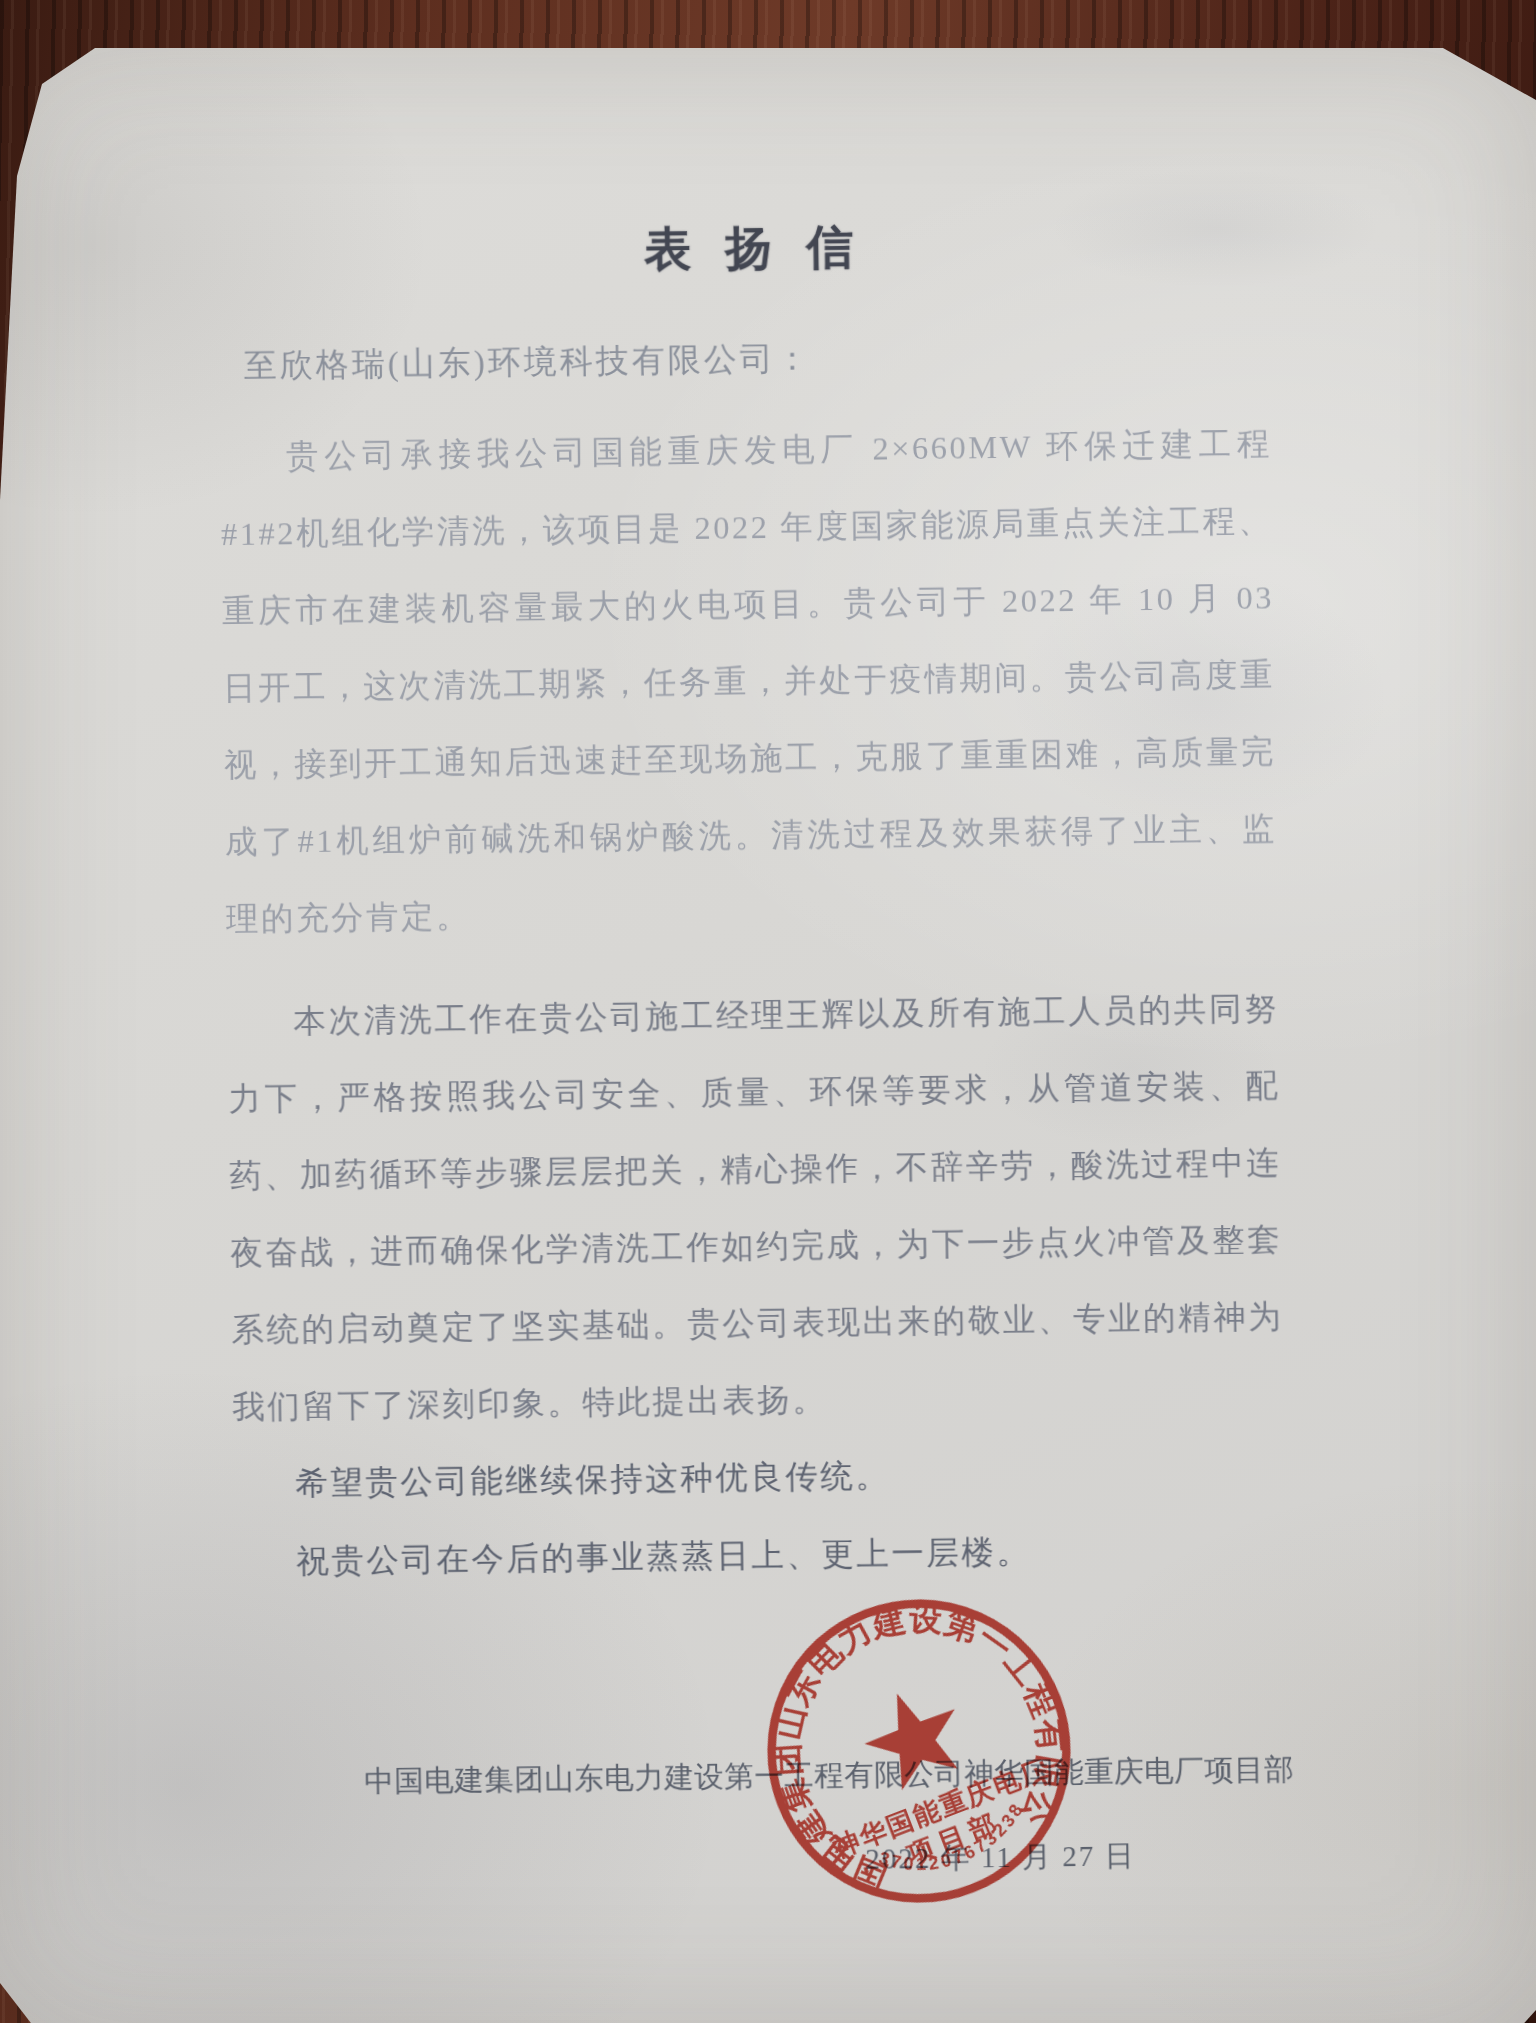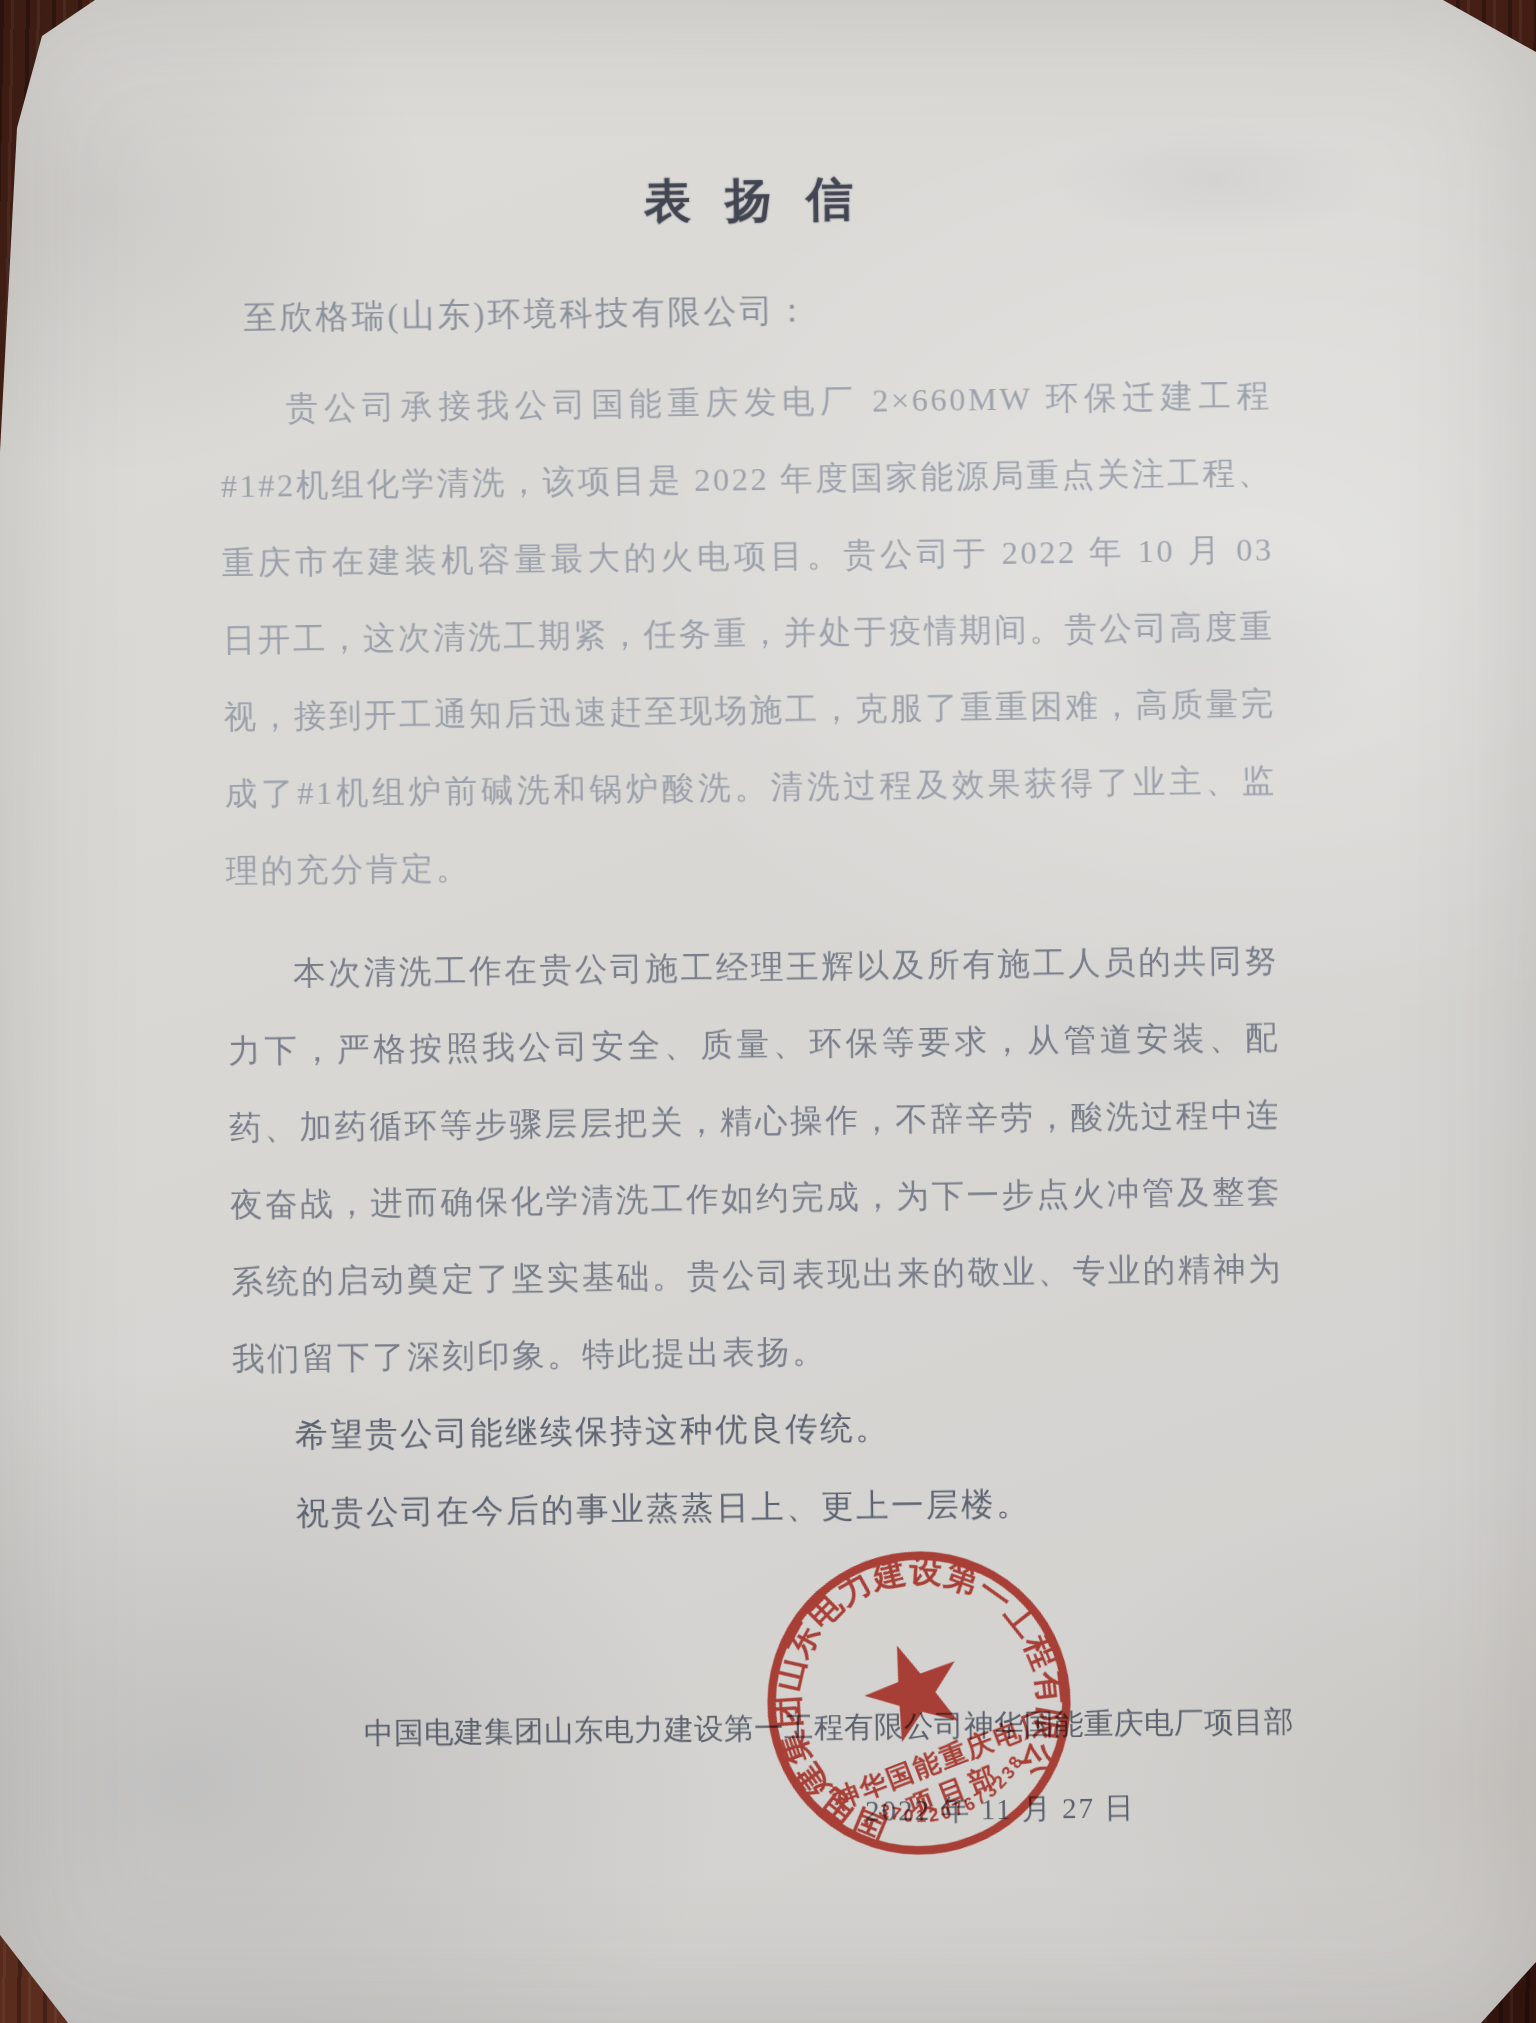--- a/index.html
+++ b/index.html
@@ -26,20 +26,21 @@
     clip-path: polygon(95px 0px, 1443px 0px, 1536px 52px, 1536px 1962px,
                        1481px 2023px, 68px 2023px, 0px 1935px, 0px 452px,
                        17px 128px, 42px 36px);
     background:
       radial-gradient(1100px 760px at 82% 28%, rgba(255,255,255,0.28), rgba(255,255,255,0) 62%),
       radial-gradient(900px 700px at 12% 88%, rgba(55,55,66,0.12), rgba(55,55,66,0) 60%),
       radial-gradient(760px 520px at 96% 88%, rgba(120,108,88,0.10), rgba(120,108,88,0) 60%),
       radial-gradient(520px 420px at 6% 10%, rgba(70,66,64,0.10), rgba(70,66,64,0) 65%),
       linear-gradient(160deg, #dddcd9 0%, #d8d7d4 45%, #d1d0ce 100%);
     box-shadow: inset 0 0 140px rgba(92,82,70,0.20);
+    margin-top: 48px;
   }
   .smudge { position: absolute; border-radius: 50%; pointer-events: none; }
   .smudge.s1 { left: 1050px; top: 120px; width: 330px; height: 120px;
     background: radial-gradient(closest-side, rgba(110,115,130,0.08), rgba(110,115,130,0)); }
   .smudge.s2 { left: 1010px; top: 520px; width: 380px; height: 260px;
     background: radial-gradient(closest-side, rgba(110,115,130,0.07), rgba(110,115,130,0)); }
   .smudge.s3 { left: 980px; top: 940px; width: 300px; height: 160px;
     background: radial-gradient(closest-side, rgba(110,115,130,0.06), rgba(110,115,130,0)); }
 
   

